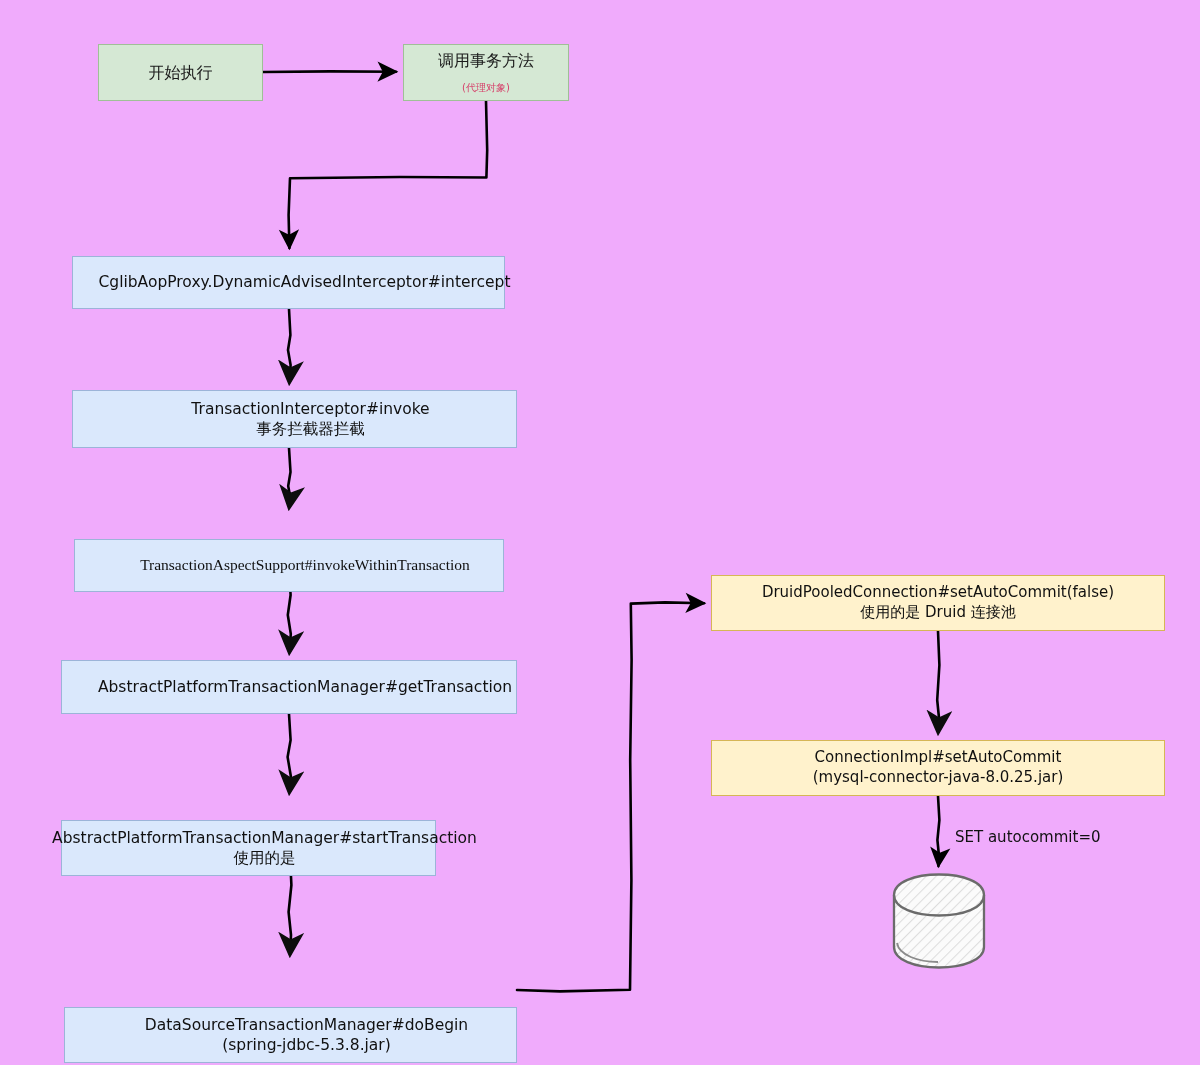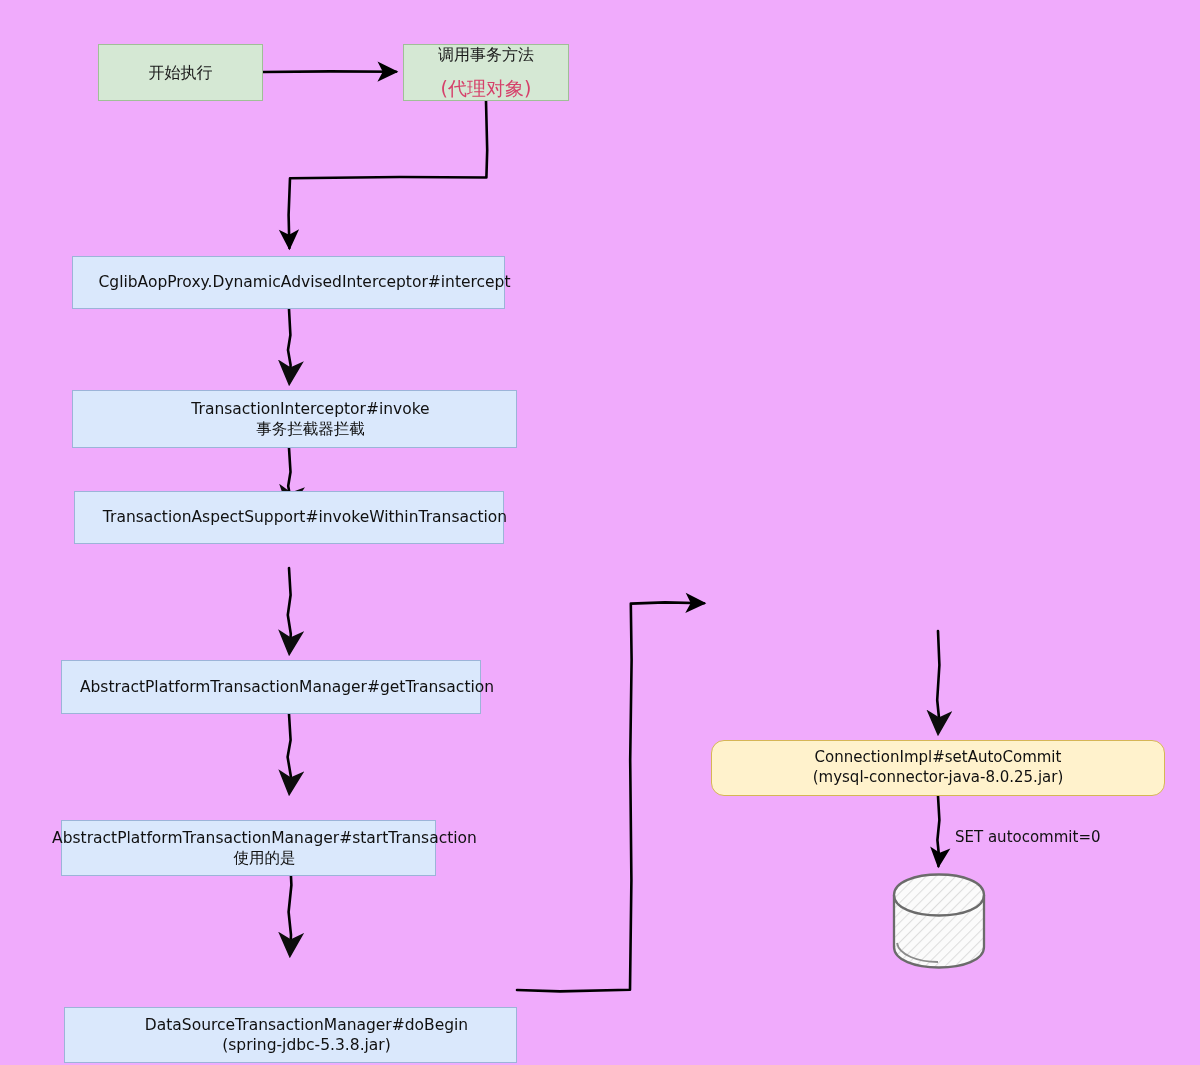--- a/index.html
+++ b/index.html
@@ -43,21 +43,21 @@
     white-space: nowrap;
   }
   .n-green {
     background: #d5e8d4;
     border-color: #9fbf97;
     font-size: 16px;
     color: #1a1a1a;
   }
   .n-green .l2 {
     color: #d6406a;
-    font-size: 19px;
+    font-size: 10px;
     margin-top: 10px;
   }
   .n-blue {
     background: #dae8fc;
     border-color: #9cb4d8;
     font-size: 15.5px;
     color: #101010;
     padding-left: 32px;
   }
   .n-yellow {
@@ -143,39 +143,43 @@
 
   <div class="node n-blue" style="left:72px;top:256px;width:433px;height:53px;">
     <span class="l1">CglibAopProxy.DynamicAdvisedInterceptor#intercept</span>
   </div>
 
   <div class="node n-blue" style="left:72px;top:390px;width:445px;height:58px;align-items:center;">
     <span class="l1">TransactionInterceptor#invoke</span>
     <span class="l2">事务拦截器拦截</span>
   </div>
 
-  <div class="node n-blue" style="left:74px;top:491px;width:430px;height:53px;">
+  <div class="node n-blue" style="left:74px;top:539px;width:430px;height:53px;font-family:Liberation Serif, serif;">
     <span class="l1">TransactionAspectSupport#invokeWithinTransaction</span>
   </div>
 
-  <div class="node n-blue" style="left:61px;top:660px;width:420px;height:54px;justify-content:center;">
+  <div class="node n-blue" style="left:61px;top:660px;width:456px;height:54px;justify-content:center;">
     <span class="l1">AbstractPlatformTransactionManager#getTransaction</span>
   </div>
 
   <div class="node n-blue" style="left:61px;top:820px;width:375px;height:56px;">
     <span class="l1">AbstractPlatformTransactionManager#startTransaction</span>
     <span class="l2">使用的是</span>
   </div>
 
   <div class="node n-blue" style="left:64px;top:962px;width:453px;height:56px;margin-top:45px;">
     <span class="l1">DataSourceTransactionManager#doBegin</span>
     <span class="l2">(spring-jdbc-5.3.8.jar)</span>
   </div>
 
+  <div class="node n-yellow" style="left:711px;top:575px;width:454px;height:56px;">
+    <span class="l1">DruidPooledConnection#setAutoCommit(false)</span>
+    <span class="l2">使用的是 Druid 连接池</span>
+  </div>
 
-  <div class="node n-yellow" style="left:711px;top:740px;width:454px;height:56px;border-radius:13px;">
+  <div class="node n-yellow" style="left:711px;top:740px;width:454px;height:56px;">
     <span class="l1">ConnectionImpl#setAutoCommit</span>
     <span class="l2">(mysql-connector-java-8.0.25.jar)</span>
   </div>
 
   <div class="edge-label" style="left:947px;top:828px;">SET autocommit=0</div>
 
 </div>
 
 </body></html>

